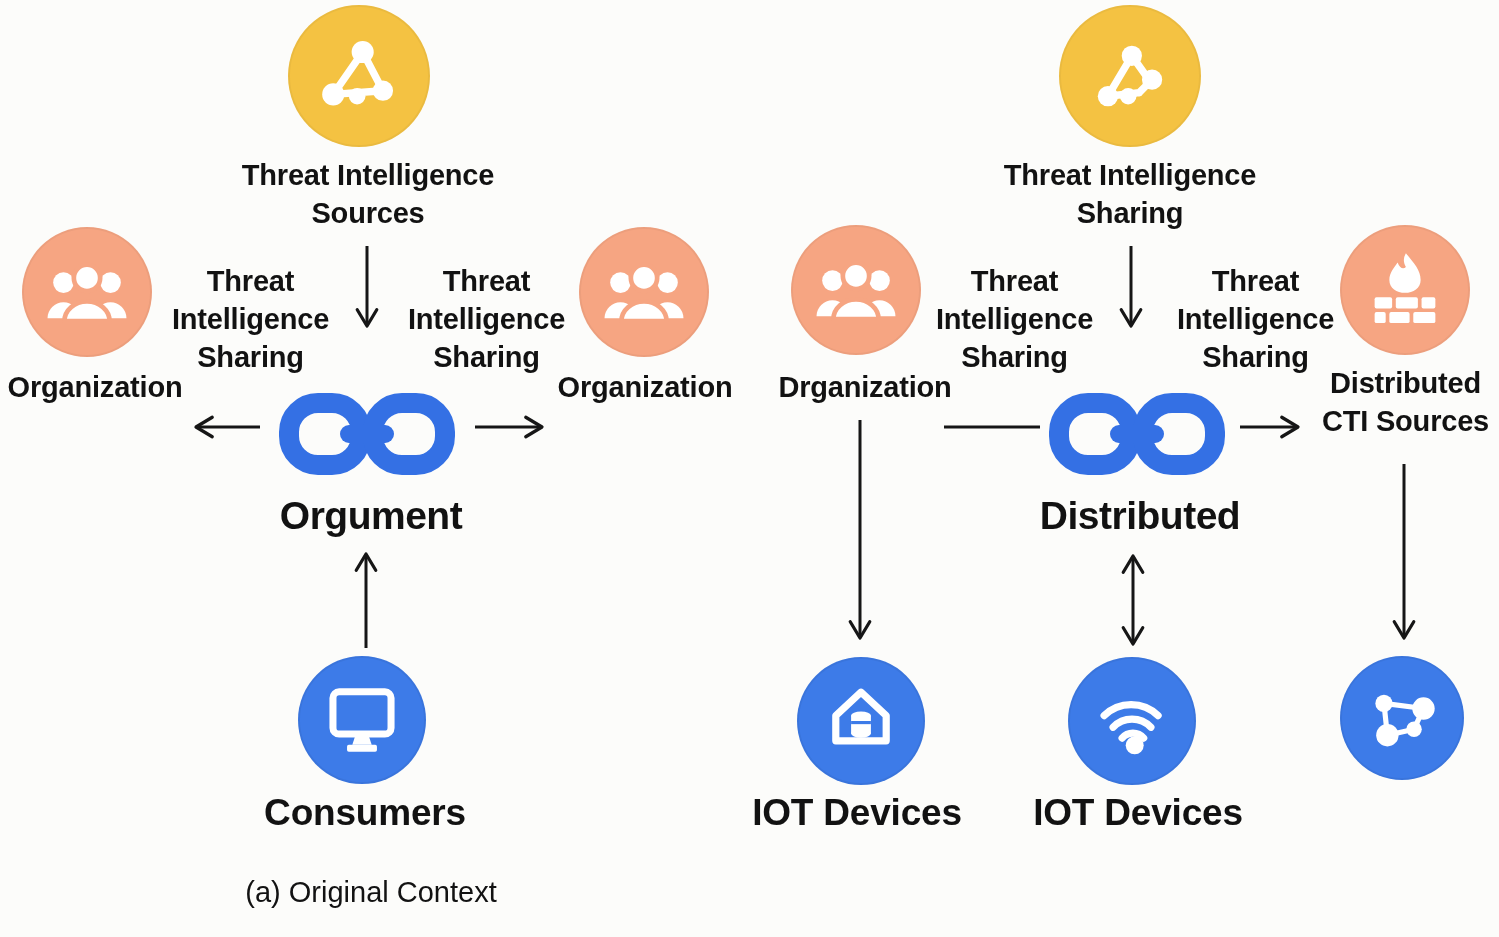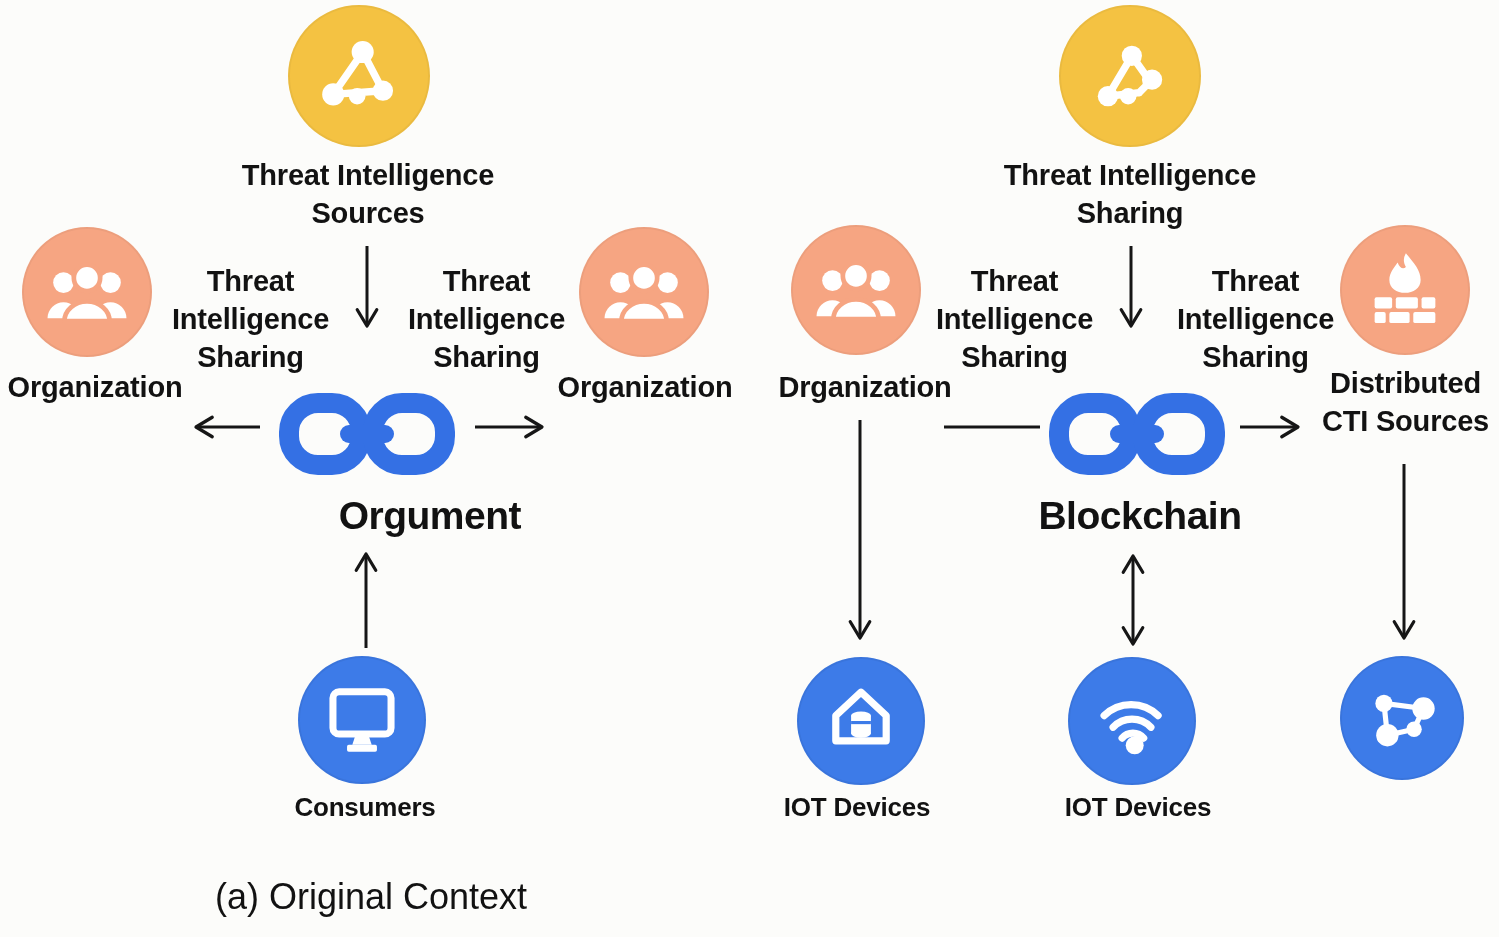--- a/index.html
+++ b/index.html
@@ -19,23 +19,23 @@
     display:flex; align-items:center; justify-content:center;
   }
   .node.yellow{background:var(--yellow); box-shadow:inset 0 0 0 2px rgba(0,0,0,0.04);}
   .node.orange{background:var(--orange); box-shadow:inset 0 0 0 2px rgba(0,0,0,0.04);}
   .node.blue{background:var(--blue); box-shadow:inset 0 0 0 2px rgba(0,0,0,0.05);}
   .lbl{
     position:absolute; text-align:center; font-weight:700;
     font-size:29px; line-height:38px; letter-spacing:-0.2px;
   }
   .hub-lbl{position:absolute; text-align:center; font-weight:700; font-size:39px; letter-spacing:-0.5px;}
-  .node-lbl{position:absolute; text-align:right; font-weight:700; font-size:26px; letter-spacing:-0.2px; white-space:nowrap; transform:translateX(-50%);}
+  .node-lbl{position:absolute; text-align:right; font-weight:700; font-size:37px; letter-spacing:-0.2px; white-space:nowrap; transform:translateX(-50%);}
   .caption{
-    position:absolute; text-align:center; font-weight:400; font-size:36px;
+    position:absolute; text-align:center; font-weight:400; font-size:29px;
     letter-spacing:0px; white-space:nowrap; transform:translateX(-50%);
   }
   .chain{position:absolute;}
   .on-orange{stroke:var(--orange);}
   .chain-ring{fill:none; stroke:var(--chain);}
   .chain-bar{fill:var(--chain);}
   .conn{stroke:var(--arrow); stroke-width:3; fill:none;}
 </style>
 </head>
 <body>
@@ -103,21 +103,21 @@
   </div>
   <div class="lbl" style="left:535px; top:368px; width:220px;">Organization</div>
 
   <svg class="chain" style="left:277px; top:386px;" width="180" height="96" viewBox="-90 -48 180 96">
     <g class="chain-ring" stroke-width="20">
       <rect x="-78" y="-31" width="72" height="62" rx="29"></rect>
       <rect x="6" y="-31" width="72" height="62" rx="29"></rect>
     </g>
     <rect class="chain-bar" x="-27" y="-9" width="54" height="18" rx="9"></rect>
   </svg>
-  <div class="hub-lbl" style="left:221px; top:494px; width:300px;text-align:right;">Orgument</div>
+  <div class="hub-lbl" style="left:221px; top:494px; width:300px;">Orgument</div>
 
   <div class="node blue" style="left:298px; top:656px; width:128px; height:128px;">
     <svg width="88" height="88" viewBox="-50 -50 100 100">
       <rect x="-33" y="-32" width="66" height="48" rx="7" fill="none" stroke="#fff" stroke-width="8"></rect>
       <path d="M-7,16 L7,16 L11,28 L-11,28 Z" fill="#fff"></path>
       <rect x="-17" y="28" width="34" height="8" rx="2" fill="#fff"></rect>
     </svg>
   </div>
   <div class="node-lbl" style="left:365px; top:792px;">Consumers</div>
 
@@ -167,21 +167,21 @@
   </div>
   <div class="lbl" style="left:1308px; top:364px; width:195px;">Distributed CTI Sources</div>
 
   <svg class="chain" style="left:1047px; top:386px;" width="180" height="96" viewBox="-90 -48 180 96">
     <g class="chain-ring" stroke-width="20">
       <rect x="-78" y="-31" width="72" height="62" rx="29"></rect>
       <rect x="6" y="-31" width="72" height="62" rx="29"></rect>
     </g>
     <rect class="chain-bar" x="-27" y="-9" width="54" height="18" rx="9"></rect>
   </svg>
-  <div class="hub-lbl" style="left:980px; top:494px; width:320px;">Blockchain</div>
+  <div class="hub-lbl" style="left:980px; top:494px; width:320px;">Distributed</div>
 
   <div class="node blue" style="left:797px; top:657px; width:128px; height:128px;">
     <svg width="90" height="90" viewBox="-50 -50 100 100">
       <path d="M-28,22 L-28,-6 L0,-32 L28,-6 L28,22 Z" fill="none" stroke="#fff" stroke-width="8" stroke-linejoin="round"></path>
       <ellipse cx="0" cy="-6" rx="11" ry="4.5" fill="#fff"></ellipse>
       <rect x="-11" y="-6" width="22" height="20" fill="#fff"></rect>
       <ellipse cx="0" cy="14" rx="11" ry="4.5" fill="#fff"></ellipse>
       <rect x="-11" y="0" width="22" height="3.5" fill="var(--blue)"></rect>
     </svg>
   </div>

